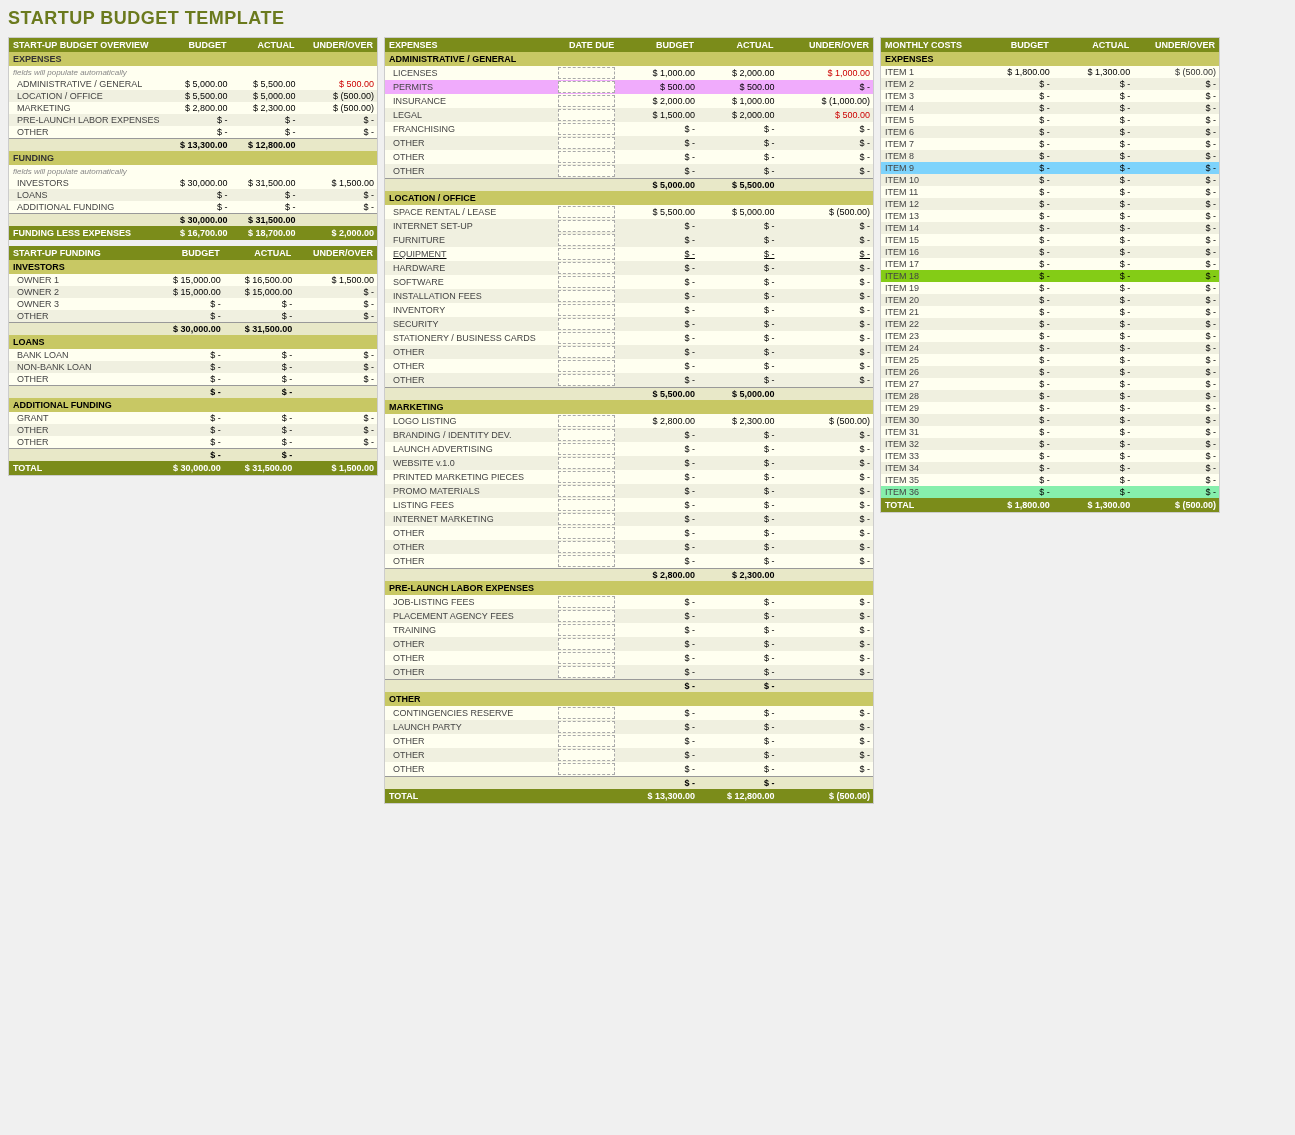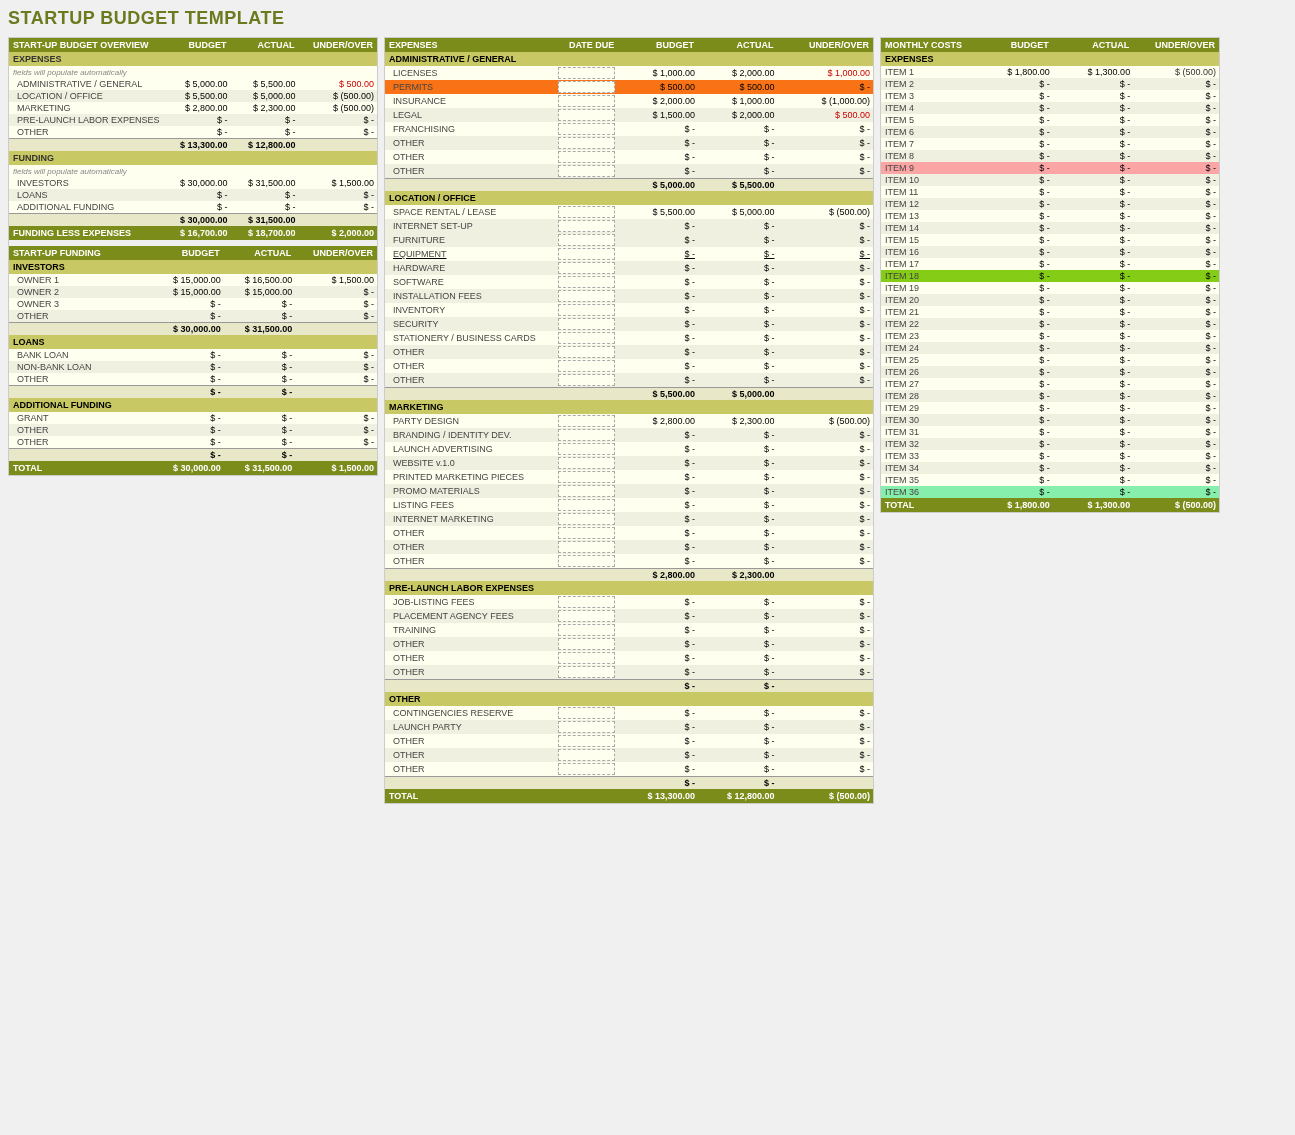--- a/index.html
+++ b/index.html
@@ -344,21 +344,21 @@
         <tbody id="admin-items">
           <tr style="background: rgb(255, 255, 240);">
             <td style="padding-left: 8px; color: rgb(68, 68, 68);">LICENSES</td>
             <td>
               <div class="input-cell"></div>
             </td>
             <td class="num-cell">$ 1,000.00</td>
             <td class="num-cell">$ 2,000.00</td>
             <td class="num-cell" style="color: rgb(204, 0, 0);">$ 1,000.00</td>
           </tr>
-          <tr style="background: #f97316;">
+          <tr style="background: #f0abfc;">
             <td style="padding-left: 8px; color: rgb(68, 68, 68);">PERMITS</td>
             <td>
               <div class="input-cell"></div>
             </td>
             <td class="num-cell">$ 500.00</td>
             <td class="num-cell">$ 500.00</td>
             <td class="num-cell">$  -</td>
           </tr>
           <tr style="background: rgb(255, 255, 240);">
             <td style="padding-left: 8px; color: rgb(68, 68, 68);">INSURANCE</td>
@@ -555,21 +555,21 @@
         <td class="num-cell" style="font-weight:bold;">$ 5,000.00</td>
         <td></td>
       </tr>
 
       <tr>
         <td colspan="5" style="background:#c8c864;font-weight:bold;padding:2px 4px;">MARKETING</td>
       </tr>
       </tbody>
         <tbody id="marketing-items">
           <tr style="background: rgb(255, 255, 240);">
-            <td style="padding-left: 8px; color: rgb(68, 68, 68);">PARTY DESIGN</td>
+            <td style="padding-left: 8px; color: rgb(68, 68, 68);">LOGO LISTING</td>
             <td>
               <div class="input-cell"></div>
             </td>
             <td class="num-cell">$ 2,800.00</td>
             <td class="num-cell">$ 2,300.00</td>
             <td class="num-cell">$ (500.00)</td>
           </tr>
           <tr style="background: rgb(240, 240, 224); border-radius: 7px;">
             <td style="padding-left: 8px; color: rgb(68, 68, 68);">BRANDING / IDENTITY DEV.</td>
             <td>
@@ -871,21 +871,21 @@
             <td class="num-cell">$  -</td>
             <td class="num-cell">$  -</td>
             <td class="num-cell">$  -</td>
           </tr>
           <tr style="background: rgb(240, 240, 224);">
             <td style="padding-left: 4px; color: rgb(68, 68, 68);">ITEM 8</td>
             <td class="num-cell">$  -</td>
             <td class="num-cell">$  -</td>
             <td class="num-cell">$  -</td>
           </tr>
-          <tr style="background: #fca5a5; margin-left: 15px;">
+          <tr style="background: #7dd3fc; margin-left: 15px;">
             <td style="padding-left: 4px; color: rgb(68, 68, 68);">ITEM 9</td>
             <td class="num-cell">$  -</td>
             <td class="num-cell">$  -</td>
             <td class="num-cell">$  -</td>
           </tr>
           <tr style="background: rgb(240, 240, 224);">
             <td style="padding-left: 4px; color: rgb(68, 68, 68);">ITEM 10</td>
             <td class="num-cell">$  -</td>
             <td class="num-cell">$  -</td>
             <td class="num-cell">$  -</td>

